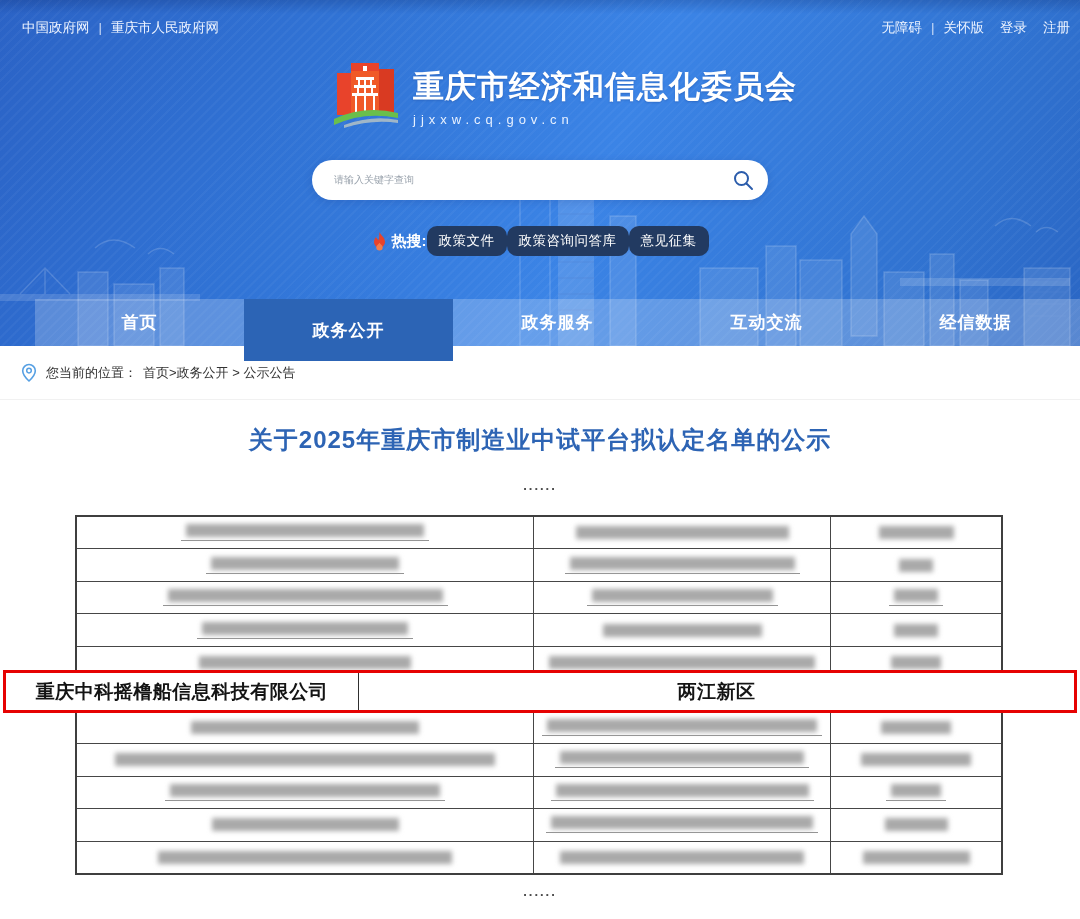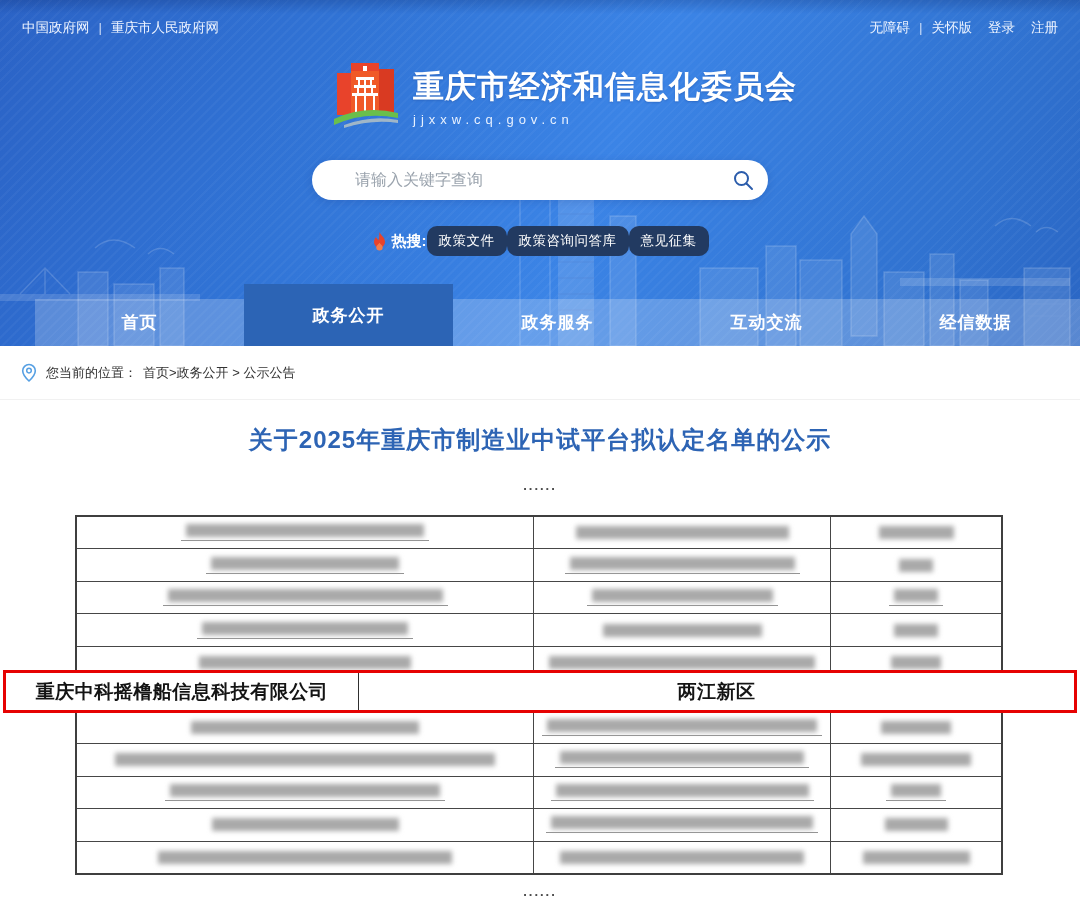--- a/index.html
+++ b/index.html
@@ -9,46 +9,46 @@
   
   .header{position:absolute;top:0;left:0;width:1080px;height:346px;
     background:linear-gradient(115deg,#2b63c6 0%,#3174d6 30%,#3b84e6 55%,#3072d0 85%,#2a66c4 100%);}
   .header::before{content:"";position:absolute;inset:0;
     background:repeating-linear-gradient(135deg,rgba(255,255,255,0.035) 0 2px,rgba(255,255,255,0) 2px 7px);}
   .header::after{content:"";position:absolute;top:0;left:0;right:0;height:14px;
     background:linear-gradient(180deg,rgba(8,30,90,0.22),rgba(8,30,90,0));}
   .skyline{position:absolute;bottom:0;left:0;}
 
   .topbar{position:absolute;top:0;left:0;right:0;display:flex;justify-content:space-between;
-    padding:19px 22px 0 22px;font-size:13.5px;color:#eef4ff;z-index:3;}
+    padding:19px 10px 0 22px;font-size:13.5px;color:#eef4ff;z-index:3;}
   .topbar a{color:#eef4ff;text-decoration:none;cursor:pointer;}
   .tb-sep{margin:0 9px;opacity:.8;}
   .tb-gap{display:inline-block;width:16px;}
 
   .brand{position:absolute;top:57px;left:3px;right:0;display:flex;justify-content:center;
     align-items:flex-start;gap:15px;z-index:3;padding-left:48px;}
   .brand-title{font-size:31px;font-weight:bold;color:#fff;letter-spacing:1px;
     text-shadow:0 1px 2px rgba(20,60,140,0.35);line-height:1.15;margin-top:12px;}
   .brand-url{font-size:13px;color:#e8f1ff;letter-spacing:5px;margin-top:7px;}
 
   .searchbar{position:absolute;top:160px;left:50%;transform:translateX(-50%);
     width:456px;height:40px;background:#fff;border-radius:21px;display:flex;align-items:center;
     padding:0 14px 0 20px;box-sizing:border-box;z-index:3;box-shadow:0 2px 8px rgba(20,50,120,0.18);}
-  .searchbar input{flex:1;border:none;outline:none;font-size:16px;color:#333;background:transparent;
-    font-family:Liberation Sans, sans-serif;margin-left:21px;}
+  .searchbar input{flex:1;border:none;outline:none;font-size:10px;color:#333;background:transparent;
+    font-family:Liberation Mono, monospace;}
   .searchbar input::placeholder{color:#9aa3ad;}
   .search-btn{background:none;border:none;padding:0;cursor:pointer;display:flex;align-items:center;}
 
   .hotsearch{position:absolute;top:226px;left:0;right:0;display:flex;justify-content:center;
     align-items:center;z-index:3;}
   .hot-label{display:flex;align-items:center;gap:5px;color:#fff;font-size:15px;font-weight:bold;}
   .hot-btn{background:#223a61;color:#fff;font-size:13.5px;border:none;border-radius:10px;
     padding:6px 12px;cursor:pointer;font-family:inherit;letter-spacing:.5px;}
 
-  .nav{position:absolute;bottom:0;left:0;right:0;height:47px;display:flex;align-items:flex-end;
+  .nav{position:absolute;bottom:0;left:0;right:0;height:47px;display:flex;align-items:flex-start;
     background:rgba(255,255,255,0.22);z-index:2;margin-left:35px;}
   .tab{flex:1;height:47px;display:flex;align-items:center;justify-content:center;
     color:#fff;font-size:17px;font-weight:bold;letter-spacing:1px;cursor:pointer;}
   .tab.active{height:62px;background:#2c64b5;}
 
   
   .breadcrumb{position:absolute;top:346px;left:0;width:1080px;height:54px;background:#fff;
     border-bottom:1px solid #f1f1f1;display:flex;align-items:center;padding-left:20px;
     box-sizing:border-box;font-size:13px;color:#333;}
   .bc-icon{margin-right:8px;display:flex;align-items:center;}

